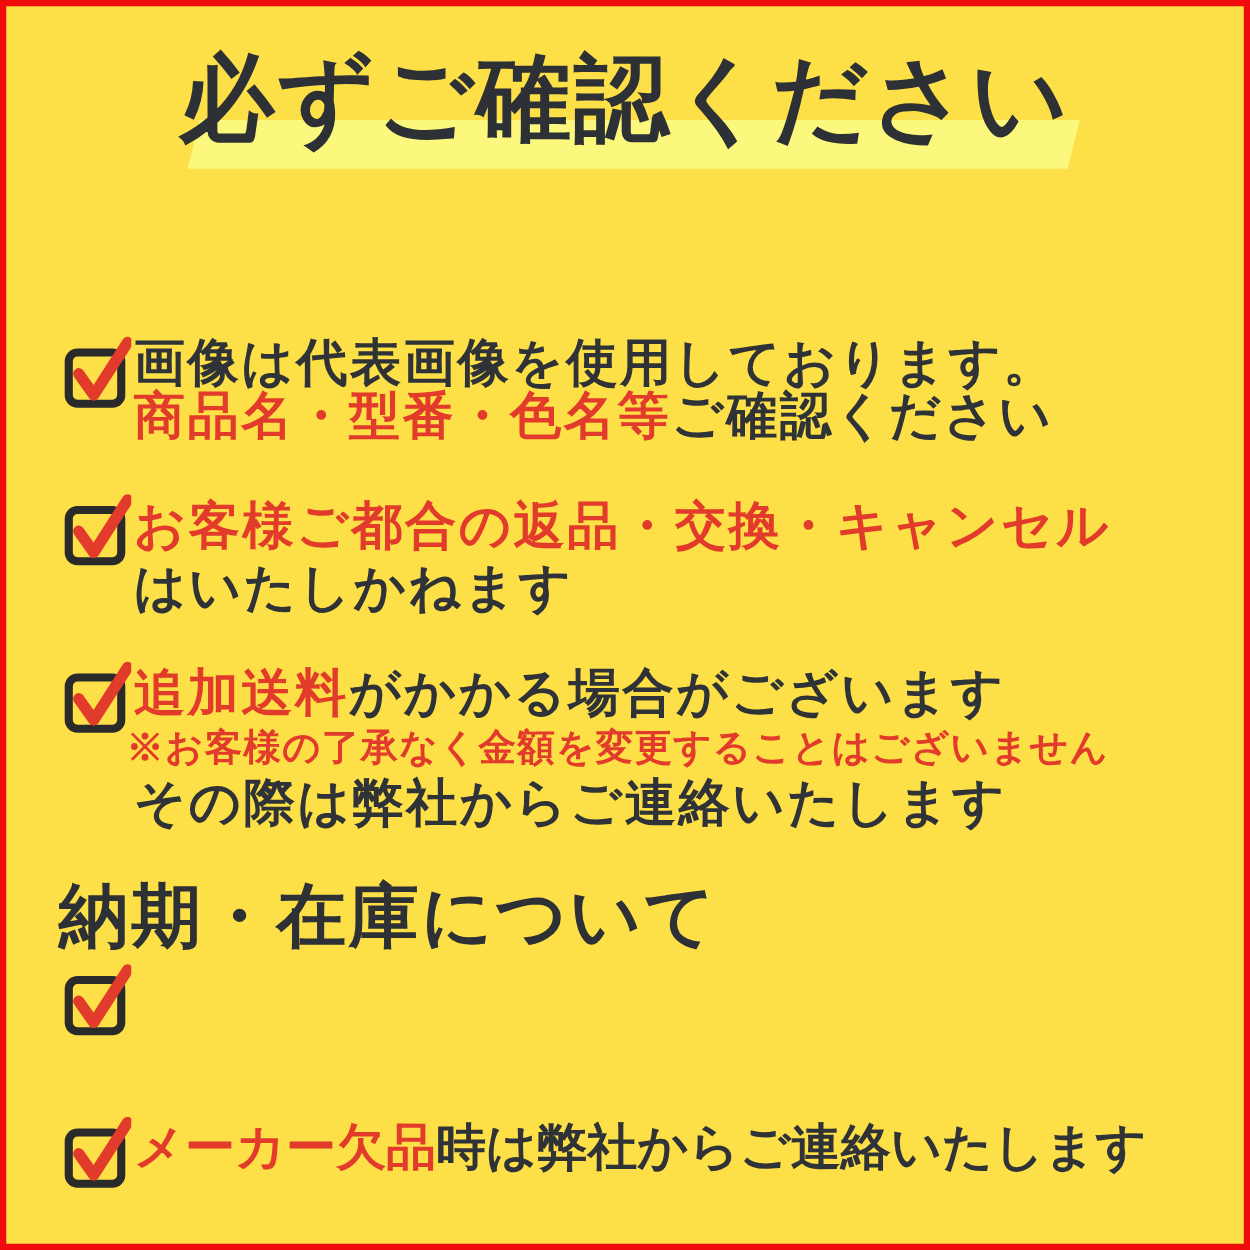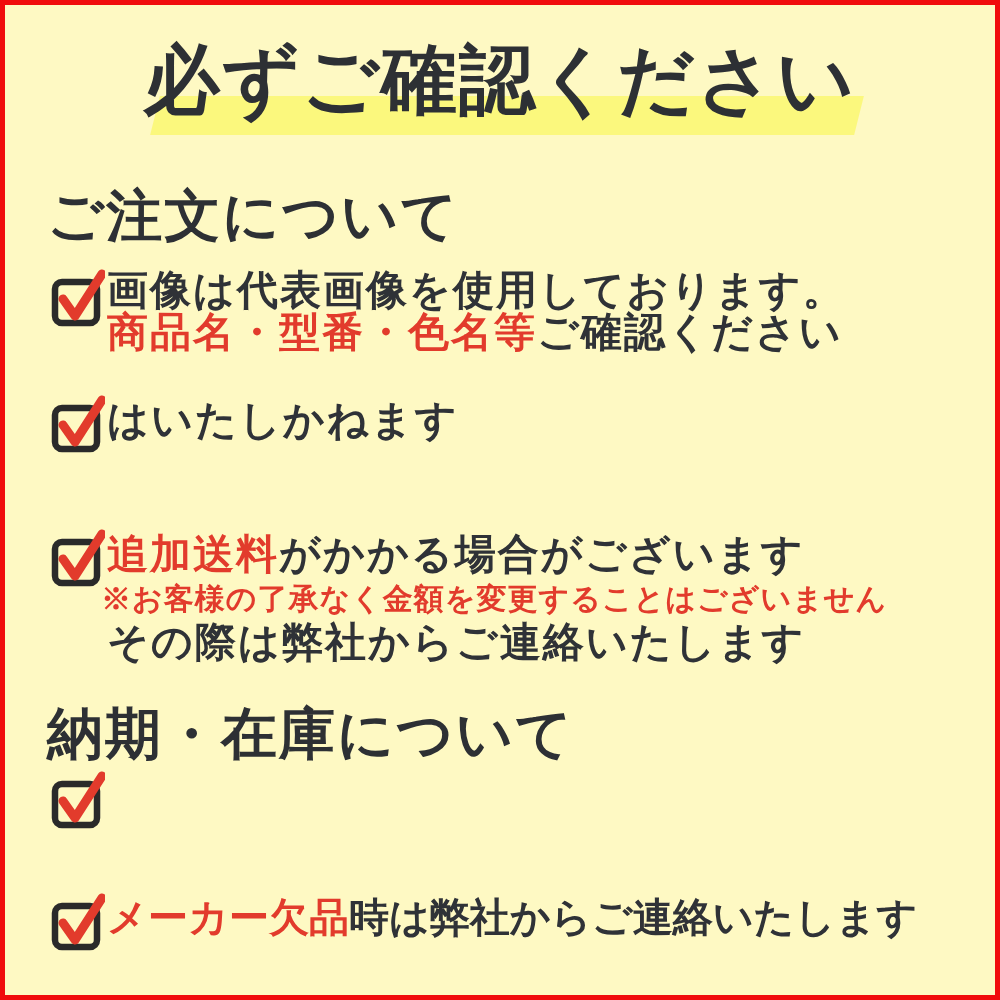--- a/index.html
+++ b/index.html
@@ -1,21 +1,21 @@
 <!DOCTYPE html>
 <html><head>
 <meta charset="utf-8">
 <style>
   html,body{margin:0;padding:0;background:#ffffff;}
   .canvas{
     position:relative;
     width:1000px;height:1000px;
     box-sizing:border-box;
     border:5px solid #f00c0c;
-    background:#fef9c3;
+    background:#fde047;
     overflow:hidden;
     font-family:"Liberation Serif","DejaVu Serif",serif;
   }
   
   .title-highlight{
     position:absolute;left:150px;top:91px;width:704px;height:39px;
     background:#fbf87d;
     transform:skewX(-14deg);
     z-index:0;
   }
@@ -60,39 +60,39 @@
   }
 </style>
 </head>
 <body>
 
 <div class="canvas">
 
   <div class="title-highlight"></div>
   <h1 class="page-title">必ずご確認ください</h1>
 
-  <h2 class="section-heading h-order">ご注文について</h2>
 
   <div class="item i1 lh42">
     <svg class="cb" viewBox="0 0 54 58">
       <rect x="4" y="13" width="42" height="41" rx="7" fill="none" stroke="#2a2a2a" stroke-width="6.5"></rect>
       <path d="M12 30 L24 47 L51 5" fill="none" stroke="#e23b2c" stroke-width="9" stroke-linecap="round" stroke-linejoin="round"></path>
     </svg>
     <div class="lines">
       <div class="line"><span class="dark">画像は代表画像を使用しております。</span></div>
       <div class="line"><span class="red">商品名・型番・色名等</span><span class="dark">ご確認ください</span></div>
     </div>
   </div>
 
   <div class="item i2 lh50">
     <svg class="cb" viewBox="0 0 54 58">
       <rect x="4" y="13" width="42" height="41" rx="7" fill="none" stroke="#2a2a2a" stroke-width="6.5"></rect>
       <path d="M12 30 L24 47 L51 5" fill="none" stroke="#e23b2c" stroke-width="9" stroke-linecap="round" stroke-linejoin="round"></path>
     </svg>
     <div class="lines">
+      <div class="line"><span class="red">お客様ご都合の返品・交換・キャンセル</span></div>
       <div class="line"><span class="dark">はいたしかねます</span></div>
     </div>
   </div>
 
   <div class="item i3 lh50">
     <svg class="cb" viewBox="0 0 54 58">
       <rect x="4" y="13" width="42" height="41" rx="7" fill="none" stroke="#2a2a2a" stroke-width="6.5"></rect>
       <path d="M12 30 L24 47 L51 5" fill="none" stroke="#e23b2c" stroke-width="9" stroke-linecap="round" stroke-linejoin="round"></path>
     </svg>
     <div class="lines">

